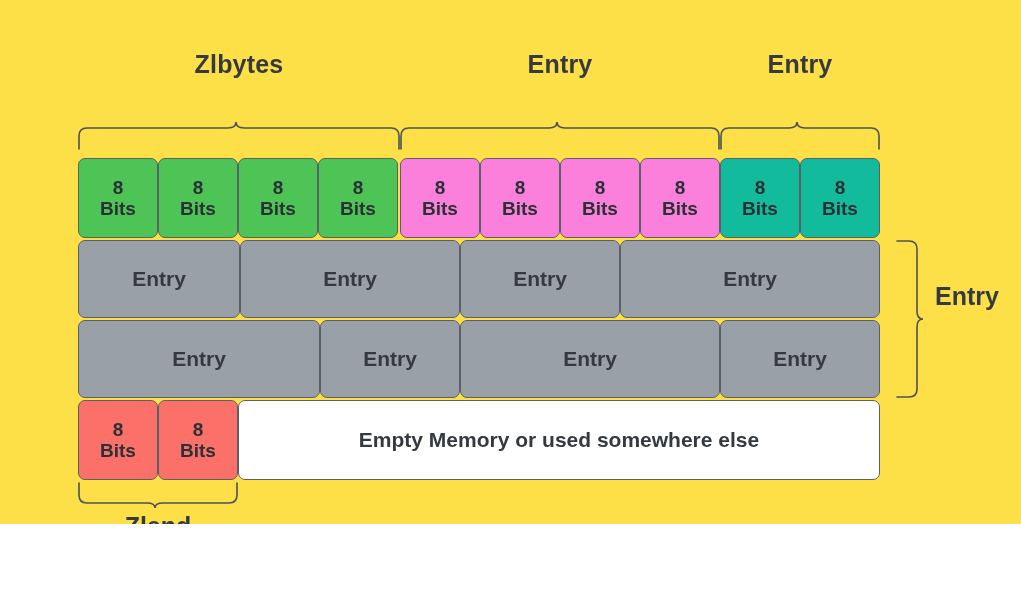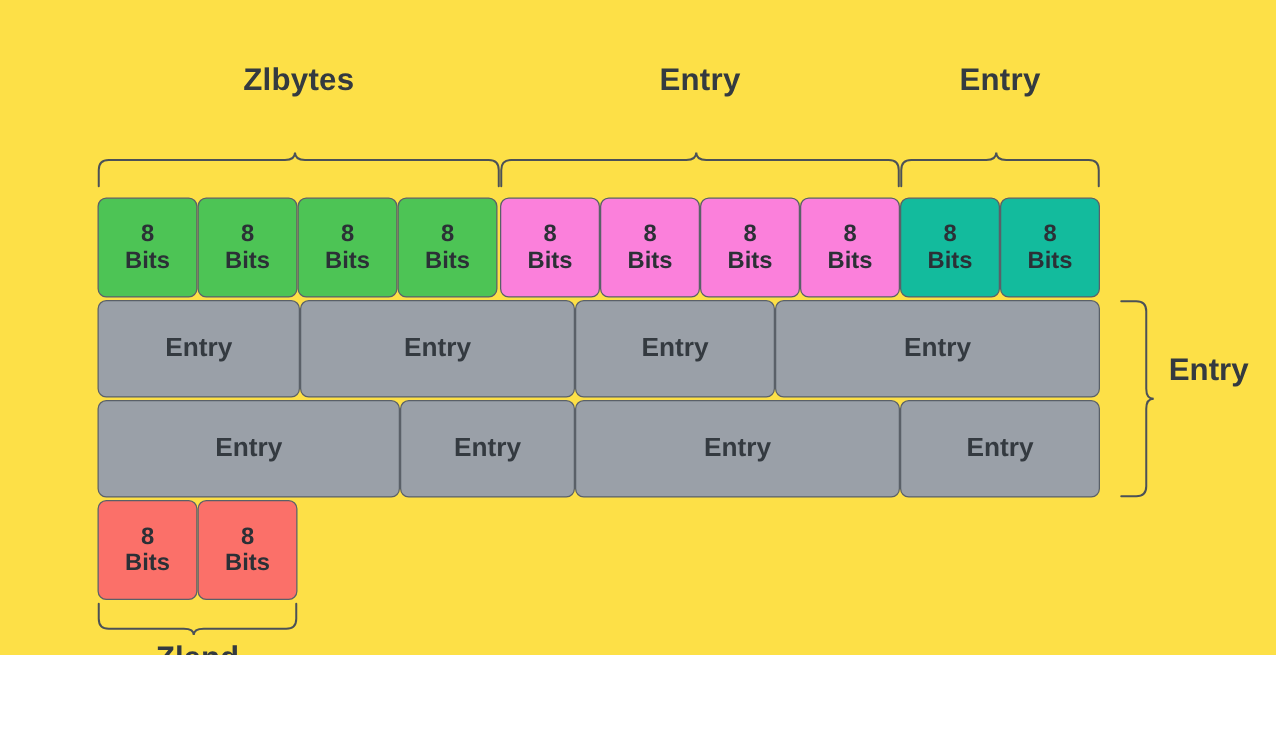--- a/index.html
+++ b/index.html
@@ -178,20 +178,21 @@
   <div class="cell entry" style="left:720px; top:320px; width:160px; height:78px;">Entry</div>
 
   <div class="cell bits" style="left:78px; top:400px; width:80px; height:80px; background:#fb7069;">
     <span class="num">8</span>
     <span class="unit">Bits</span>
   </div>
   <div class="cell bits" style="left:158px; top:400px; width:80px; height:80px; background:#fb7069;">
     <span class="num">8</span>
     <span class="unit">Bits</span>
   </div>
+  <div class="cell empty" style="left:238px; top:400px; width:642px; height:80px;">Empty Memory or used somewhere else</div>
 
   <div class="brace-h" style="left:78px; top:482px; transform: scaleY(-1);">
     <svg width="160" height="26" viewBox="0 0 160 26">
       <path class="brace-path" d="M1,25 L1,13 Q1,5 9,5 L69,5 Q77,5 77,0 Q77,5 85,5 L151,5 Q159,5 159,13 L159,25"></path>
     </svg>
   </div>
   <div class="bottom-label" style="left:78px; top:512px; width:160px;">Zlend</div>
 
   <div class="brace-v" style="left:896px; top:240px;">
     <svg width="28" height="158" viewBox="0 0 28 158">

